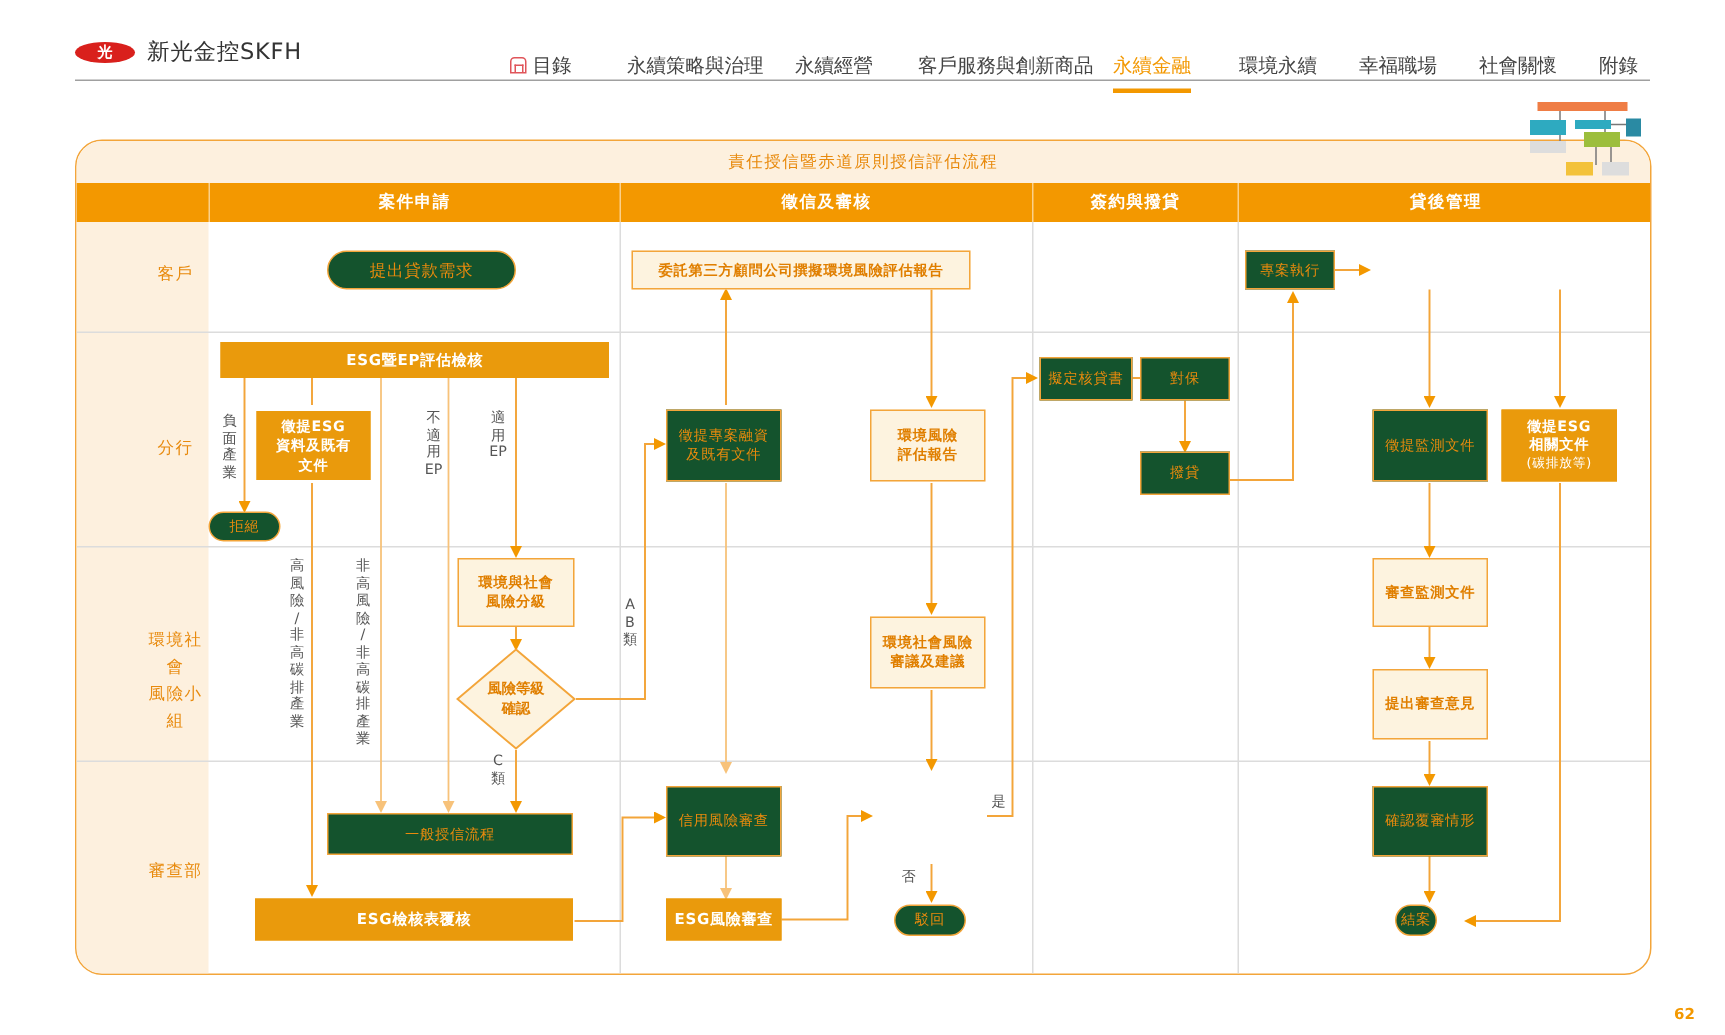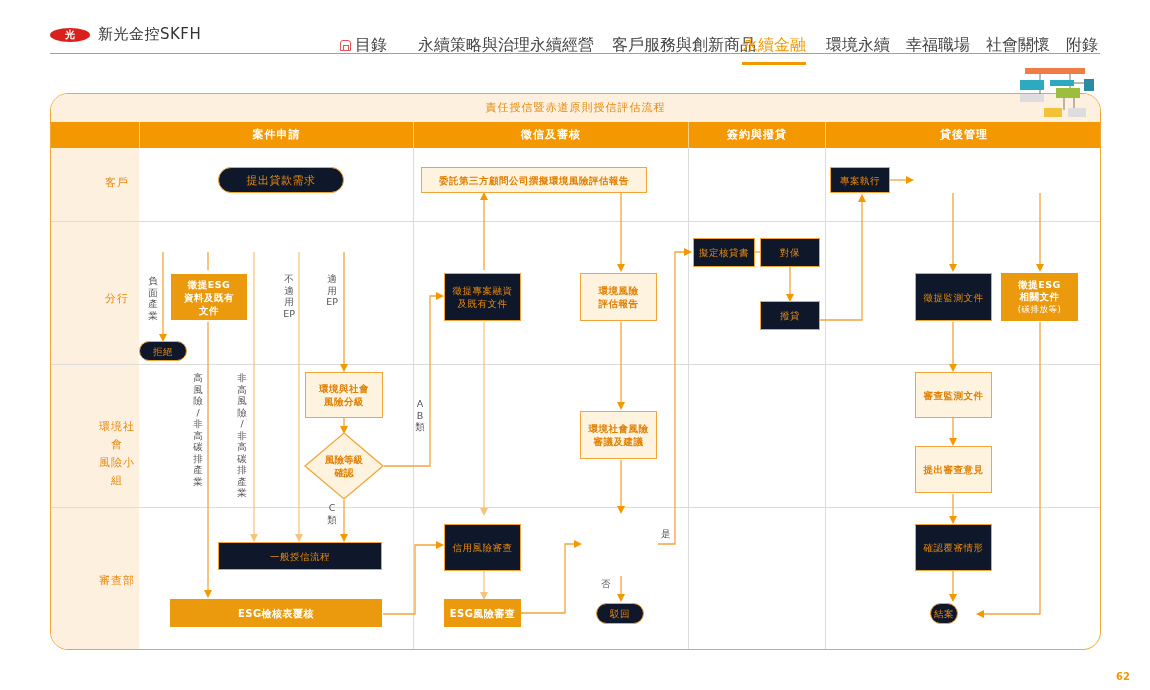--- a/index.html
+++ b/index.html
@@ -2,38 +2,38 @@
 <html><head>
 <meta charset="utf-8">
 <style>
   * { box-sizing: border-box; margin: 0; padding: 0; }
   html, body { width: 1150px; height: 690px; background: #ffffff; overflow: hidden; }
   body { font-family: "DejaVu Sans", "Liberation Sans", sans-serif; position: relative; color: #333; }
 
   .logo { position: absolute; left: 50px; top: 25px; display: flex; align-items: center; gap: 8px; }
   .logo-mark { width: 40px; height: 14px; border-radius: 50%; background: #d9201c; color: #fff; font-size: 10px; font-weight: bold; display: flex; align-items: center; justify-content: center; }
   .logo-text { font-size: 15px; font-weight: normal; color: #333; letter-spacing: 0.5px; }
-  .nav-item { font-size: 16px; color: #444; padding: 0 0 6px 0; margin-right: 0; position: absolute; white-space: nowrap; cursor: pointer; }
+  .nav-item { font-size: 13px; color: #444; padding: 0 0 6px 0; margin-right: 0; position: absolute; white-space: nowrap; cursor: pointer; }
   .nav-item.active { color: #f39800; border-bottom: 3px solid #f39800; }
   .nav-line { position: absolute; left: 50px; right: 50px; top: 53px; height: 1px; background: #a0a0a0; }
   .home-icon { display: inline-block; width: 11px; height: 11px; border: 1.5px solid #e0555a; border-top-left-radius: 3px; border-top-right-radius: 3px; margin-right: 4px; vertical-align: -1px; position: relative; }
   .home-icon::after { content: ""; position: absolute; left: 2px; bottom: 0; width: 4px; height: 4px; border: 1px solid #e0555a; border-bottom: none; }
 
   .chart-icon { position: absolute; left: 1018px; top: 66px; width: 80px; height: 54px; z-index: 3; }
 
   .frame { position: absolute; left: 50px; top: 93px; width: 1051px; height: 557px; border: 1.5px solid #f3a53a; border-radius: 18px; overflow: hidden; background: #fff; }
   .frame-title { position: absolute; left: 0; right: 0; top: 0; height: 28px; background: #fdf0de; color: #e88a0d; font-size: 11px; text-align: center; line-height: 28px; letter-spacing: 1px; }
   .phase-bar { position: absolute; left: 0; right: 0; top: 28px; height: 26px; background: #f39800; }
   .phase { position: absolute; top: 0; height: 26px; line-height: 26px; color: #fff; font-size: 11px; font-weight: bold; text-align: center; letter-spacing: 1px; border-left: 1px solid #fbd08a; }
   .lane-col { position: absolute; left: 0; top: 54px; width: 88px; bottom: 0; background: #fdf0de; }
   .lane-label { position: absolute; left: 0; width: 88px; text-align: center; color: #e88a0d; font-size: 11px; line-height: 18px; letter-spacing: 1px; padding-left: 44px; }
   .hline { position: absolute; left: 0; right: 0; height: 1px; background: #dcdcdc; }
   .vline { position: absolute; top: 54px; bottom: 0; width: 1px; background: #dcdcdc; }
 
-  .node { position: absolute; display: flex; align-items: center; justify-content: center; text-align: center; font-size: 9.5px; line-height: 13px; color: #e88a0d; border: 1.3px solid #f3a53a; background: #0f172a; letter-spacing: 0.5px; }
+  .node { position: absolute; display: flex; align-items: center; justify-content: center; text-align: center; font-size: 9.5px; line-height: 13px; color: #e88a0d; border: 1.3px solid #f3a53a; background: #14532d; letter-spacing: 0.5px; }
   .node.fill-light { background: #fdf3df; color: #e07f00; font-weight: bold; }
   .node.fill-dark { background: #ea9a0c; color: #fff; font-weight: bold; border-color: #ea9a0c; }
   .node.pill { border-radius: 14px; }
   .node small { font-size: 8.5px; font-weight: normal; }
 
   .vtext { position: absolute; font-size: 9.5px; color: #555; line-height: 11.5px; text-align: center; width: 12px; }
   .ltext { position: absolute; font-size: 9.5px; color: #555; }
 
   svg.flow { position: absolute; left: 0; top: 0; width: 1150px; height: 690px; pointer-events: none; z-index: 2; }
   .diamond-wrap { position: absolute; z-index: 4; }
@@ -171,20 +171,21 @@
     <path d="M484 570 L484 598" marker-end="url(#ahl)"></path>
   </g>
 </svg>
 
 <div class="nodes-layer">
 
   <div class="node pill" style="left:218px;top:167px;width:126px;height:26px;font-size:11px;">提出貸款需求</div>
   <div class="node fill-light" style="left:421px;top:167px;width:226px;height:26px;">委託第三方顧問公司撰擬環境風險評估報告</div>
   <div class="node" style="left:830px;top:167px;width:60px;height:26px;">專案執行</div>
 
+  <div class="node fill-dark" style="left:147px;top:228px;width:259px;height:24px;font-size:10px;">ESG暨EP評估檢核</div>
   <div class="node fill-dark" style="left:171px;top:274px;width:76px;height:46px;flex-direction:column;">
     <span>徵提ESG</span>
     <span>資料及既有</span>
     <span>文件</span>
   </div>
   <div class="node pill" style="left:139px;top:341px;width:48px;height:20px;">拒絕</div>
   <div class="node" style="left:444px;top:273px;width:77px;height:48px;flex-direction:column;">
     <span>徵提專案融資</span>
     <span>及既有文件</span>
   </div>

